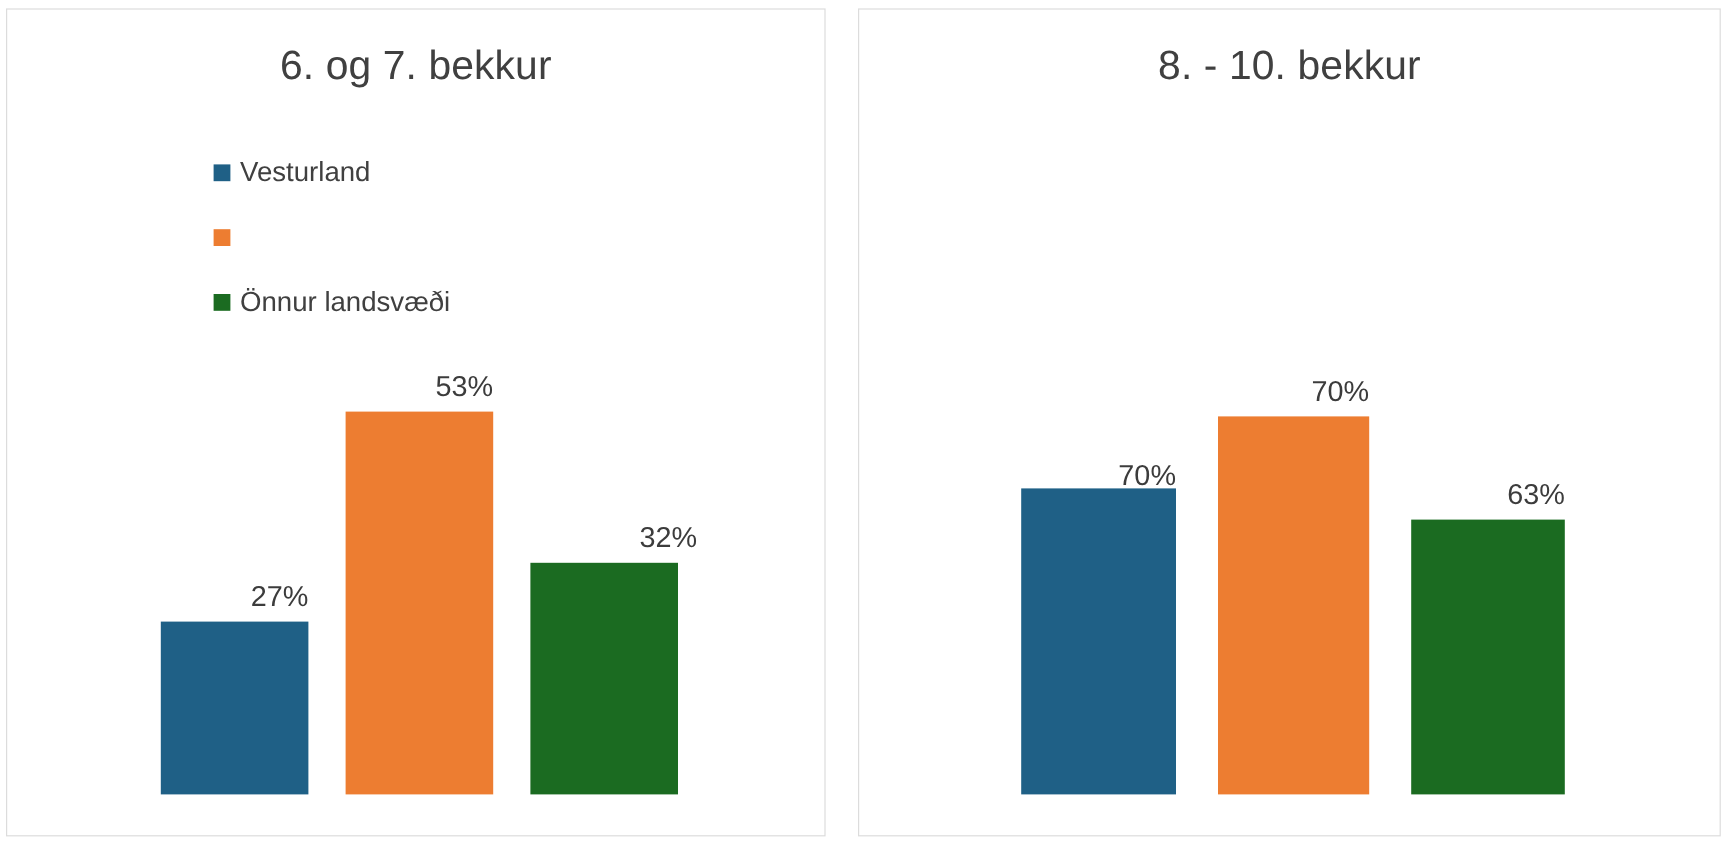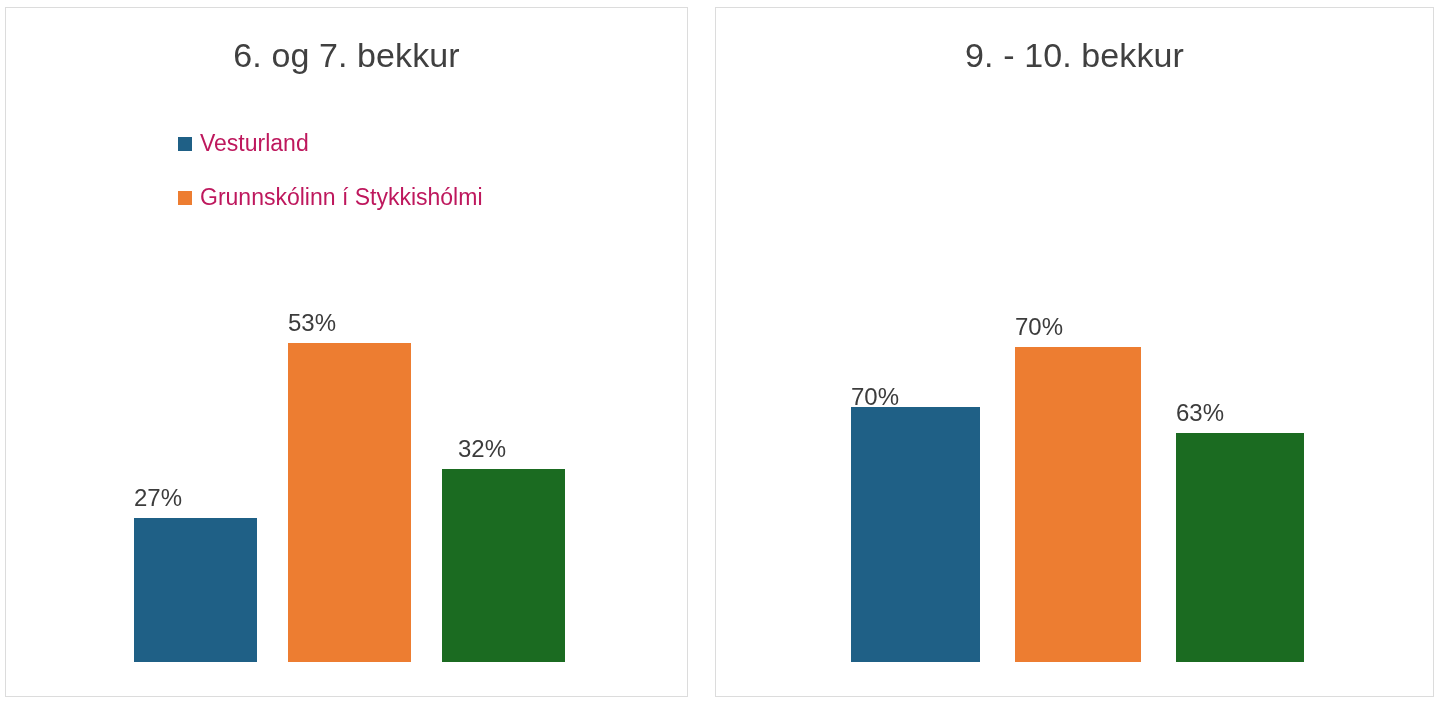--- a/index.html
+++ b/index.html
@@ -56,39 +56,39 @@
     margin-bottom: 27px;
   }
   .legend-swatch {
     width: 14px;
     height: 14px;
     flex: 0 0 14px;
     margin-right: 8px;
   }
   .legend-label {
     font-size: 23px;
-    color: #be185d;
+    color: #404040;
     white-space: nowrap;
     line-height: 1;
   }
 
   .plot {
     position: absolute;
     left: 0;
     right: 0;
     top: 0;
     bottom: 0;
   }
   .bar {
     position: absolute;
     bottom: 34px;
   }
   .bar-value {
     position: absolute;
-    text-align: left;
+    text-align: right;
     font-size: 24px;
     color: #3c3c3c;
     white-space: nowrap;
     line-height: 1;
   }
 </style>
 </head>
 <body>
 
 <div class="canvas">
@@ -97,39 +97,42 @@
 
     <div class="chart-title">6. og 7. bekkur</div>
 
     <div class="legend legend-left">
       <div class="legend-item">
         <span class="legend-swatch" style="background: rgb(31, 96, 134);"></span>
         <span class="legend-label">Vesturland</span>
       </div>
       <div class="legend-item">
         <span class="legend-swatch" style="background: rgb(237, 125, 49);"></span>
-        <span class="legend-label">Grunnskólinn í Stykkishólmi</span>
+      </div>
+      <div class="legend-item">
+        <span class="legend-swatch" style="background: rgb(27, 107, 33);"></span>
+        <span class="legend-label">Önnur landsvæði</span>
       </div>
     </div>
 
     <div class="plot">
       <div class="bar" style="background: rgb(31, 96, 134); left: 128px; width: 123px; height: 144px;"></div>
       <div class="bar-value" style="left: 128px; width: 123px; bottom: 186px;">27%</div>
 
       <div class="bar" style="background: rgb(237, 125, 49); left: 282px; width: 123px; height: 319px;"></div>
       <div class="bar-value" style="left: 282px; width: 123px; bottom: 361px;">53%</div>
 
       <div class="bar" style="background: rgb(27, 107, 33); left: 436px; width: 123px; height: 193px;"></div>
       <div class="bar-value" style="left: 452px; width: 123px; bottom: 235px;">32%</div>
     </div>
   </div>
 
   <div class="panel panel-right">
 
-    <div class="chart-title">9. - 10. bekkur</div>
+    <div class="chart-title">8. - 10. bekkur</div>
 
     <div class="plot">
       <div class="bar" style="background: rgb(31, 96, 134); left: 135px; width: 129px; height: 255px;"></div>
       <div class="bar-value" style="left: 135px; width: 129px; bottom: 287px;">70%</div>
 
       <div class="bar" style="background: rgb(237, 125, 49); left: 299px; width: 126px; height: 315px;"></div>
       <div class="bar-value" style="left: 299px; width: 126px; bottom: 357px;">70%</div>
 
       <div class="bar" style="background: rgb(27, 107, 33); left: 460px; width: 128px; height: 229px;"></div>
       <div class="bar-value" style="left: 460px; width: 128px; bottom: 271px;">63%</div>

